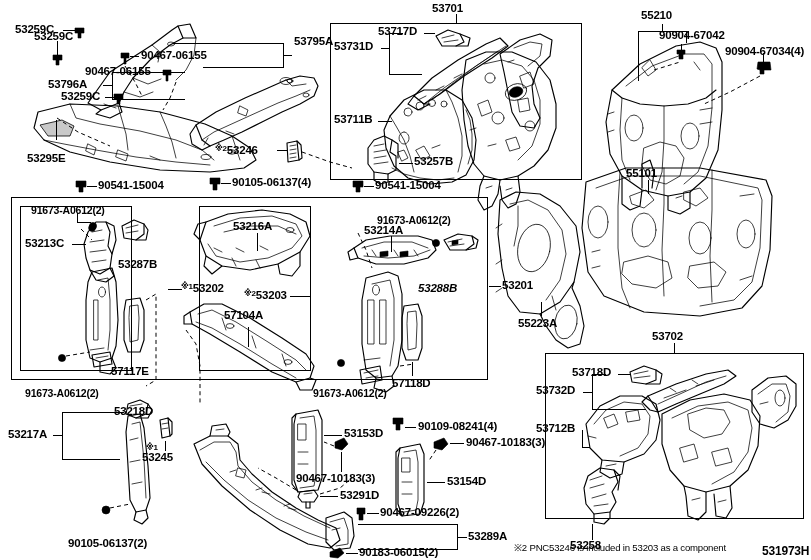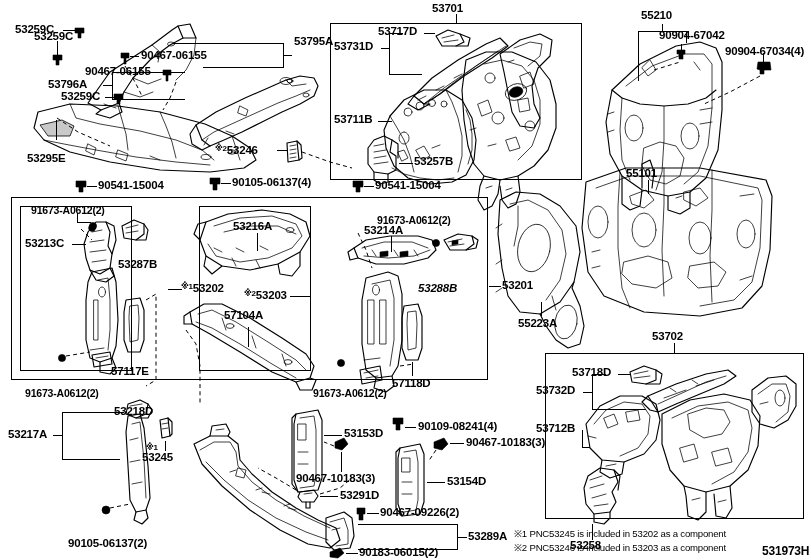--- a/index.html
+++ b/index.html
@@ -737,23 +737,19 @@
 <div class="lbl pn" style="left:380px;top:507px;">90467-09226(2)</div>
 <div class="lbl pn" style="left:468px;top:531px;">53289A</div>
 <div class="lbl pn" style="left:359px;top:547px;">90183-06015(2)</div>
 
 <div class="lbl pn" style="left:652px;top:331px;">53702</div>
 <div class="lbl pn" style="left:572px;top:367px;">53718D</div>
 <div class="lbl pn" style="left:536px;top:385px;">53732D</div>
 <div class="lbl pn" style="left:536px;top:423px;text-align:right;">53712B</div>
 <div class="lbl pn" style="left:570px;top:540px;">53258</div>
 
-<div class="lbl note" style="left:514px;top:529px;">
-  <span>※1</span>
-  <span>PNC53245 is included in 53202 as a component</span>
-</div>
 <div class="lbl note" style="left:514px;top:543px;">
   <span>※2</span>
   <span>PNC53246 is included in 53203 as a component</span>
 </div>
 <div class="lbl dwg" style="left:762px;top:545px;">531973H</div>
 
 </div>
 
 </body></html>

